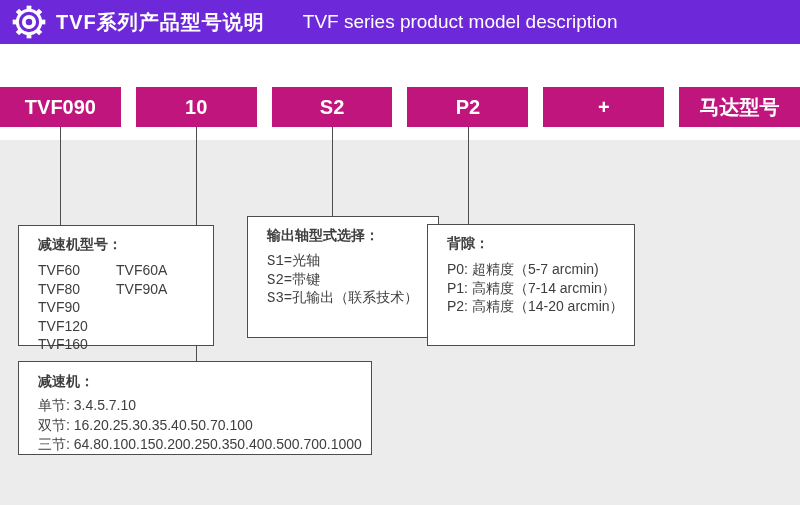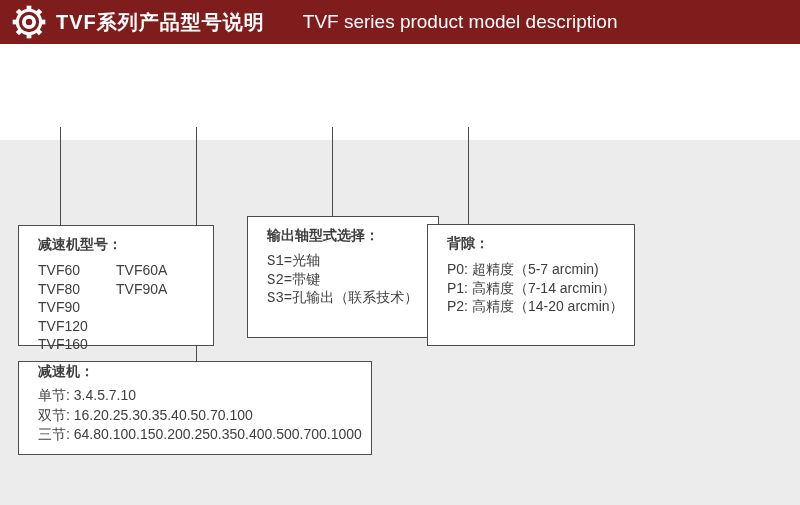--- a/index.html
+++ b/index.html
@@ -10,21 +10,21 @@
     background: #ffffff;
     overflow: hidden;
     font-family: "Liberation Sans", "DejaVu Sans", sans-serif;
   }
 
   
   .topbar {
     position: absolute;
     left: 0; top: 0;
     width: 800px; height: 44px;
-    background: #7f1d1d;
+    background: #6d28d9;
     display: flex;
     align-items: center;
   }
   .gear-wrap { margin-left: 10px; width: 38px; height: 38px; display: flex; align-items: center; justify-content: center; }
   .title-zh {
     color: #ffffff;
     font-weight: bold;
     font-size: 20px;
     margin-left: 8px;
     letter-spacing: 1px;
@@ -92,21 +92,21 @@
     margin: 0 0 7px 0;
     white-space: nowrap;
   }
   .info-line {
     line-height: 18.6px;
     white-space: nowrap;
   }
   #box-model    { left: 18px;  top: 225px; width: 196px; height: 121px; }
   #box-shaft    { left: 247px; top: 216px; width: 192px; height: 122px; font-family: Liberation Mono, monospace; }
   #box-backlash { left: 427px; top: 224px; width: 208px; height: 122px; }
-  #box-ratio    { left: 18px;  top: 361px; width: 354px; height: 94px; padding-top: 1px; }
+  #box-ratio    { left: 18px;  top: 361px; width: 354px; height: 94px; padding-top: 11px; }
   #box-ratio .info-title { margin-bottom: 5px; }
   #box-ratio .info-line  { line-height: 19.6px; }
 
   .model-cols { display: flex; }
   .model-col-1 { width: 78px; }
   .model-col-2 { flex: 1; }
 </style>
 </head>
 <body>
 
@@ -128,20 +128,28 @@
             <line x1="20" y1="8" x2="20" y2="2.8"></line>
             <line x1="28.5" y1="11.5" x2="32.2" y2="7.8"></line>
           </g>
         </g>
       </svg>
     </span>
     <span class="title-zh">TVF系列产品型号说明</span>
     <span class="title-en">TVF series product model description</span>
   </header>
 
+  <div class="code-row">
+    <div class="seg">TVF090</div>
+    <div class="seg">10</div>
+    <div class="seg">S2</div>
+    <div class="seg">P2</div>
+    <div class="seg">+</div>
+    <div class="seg">马达型号</div>
+  </div>
 
   <div class="canvas"></div>
 
   <div class="cline" id="line-series"></div>
   <div class="cline" id="line-ratio"></div>
   <div class="cline" id="line-shaft"></div>
   <div class="cline" id="line-backlash"></div>
 
   <div class="info-box" id="box-model">
     <div class="info-title">减速机型号：</div>

